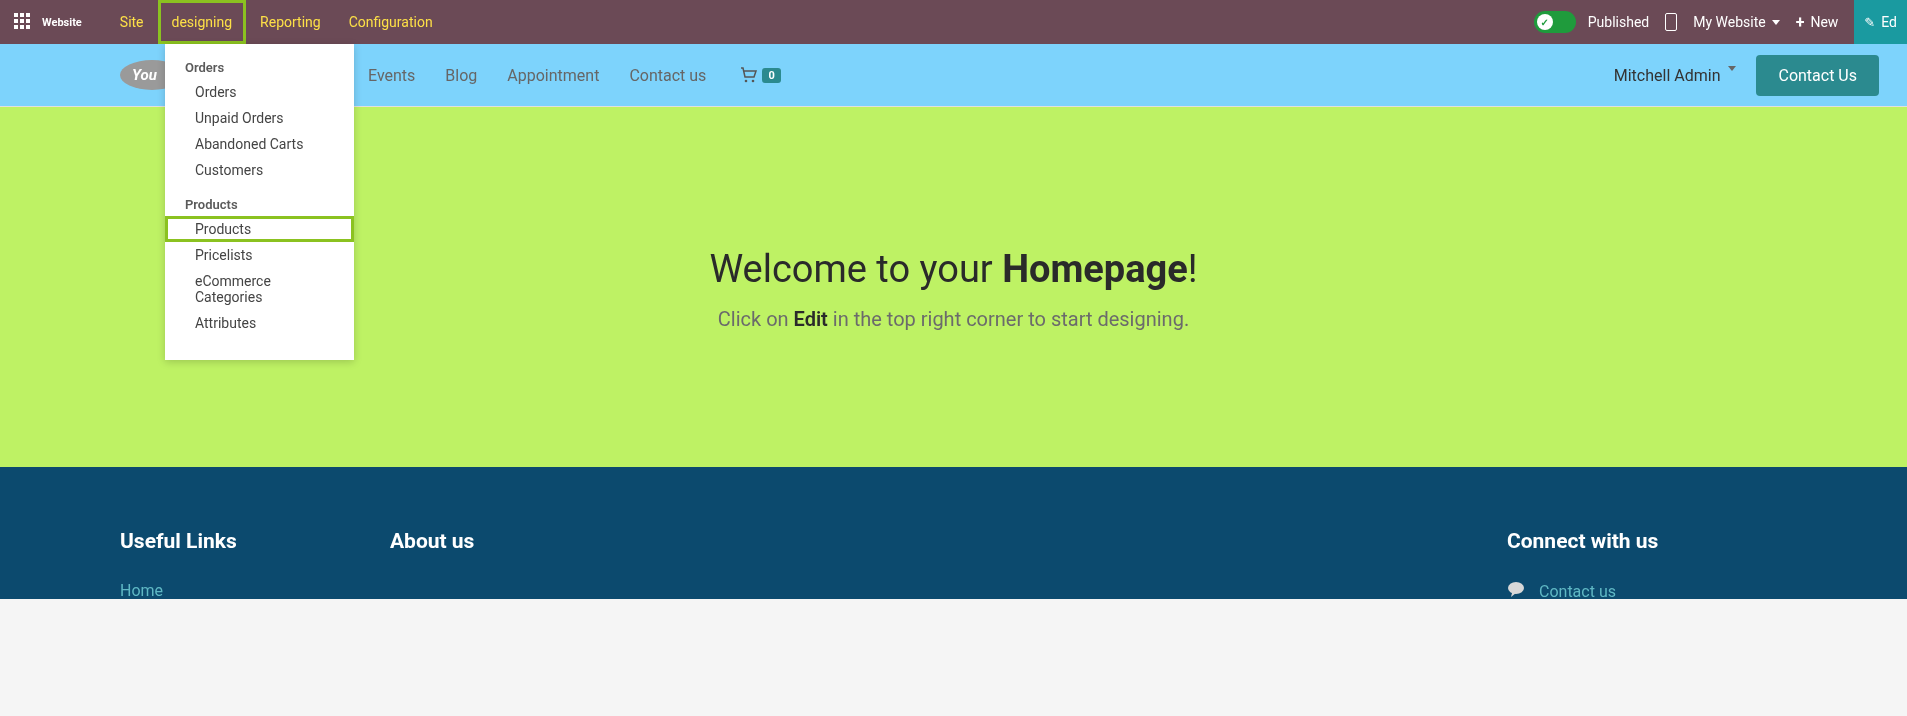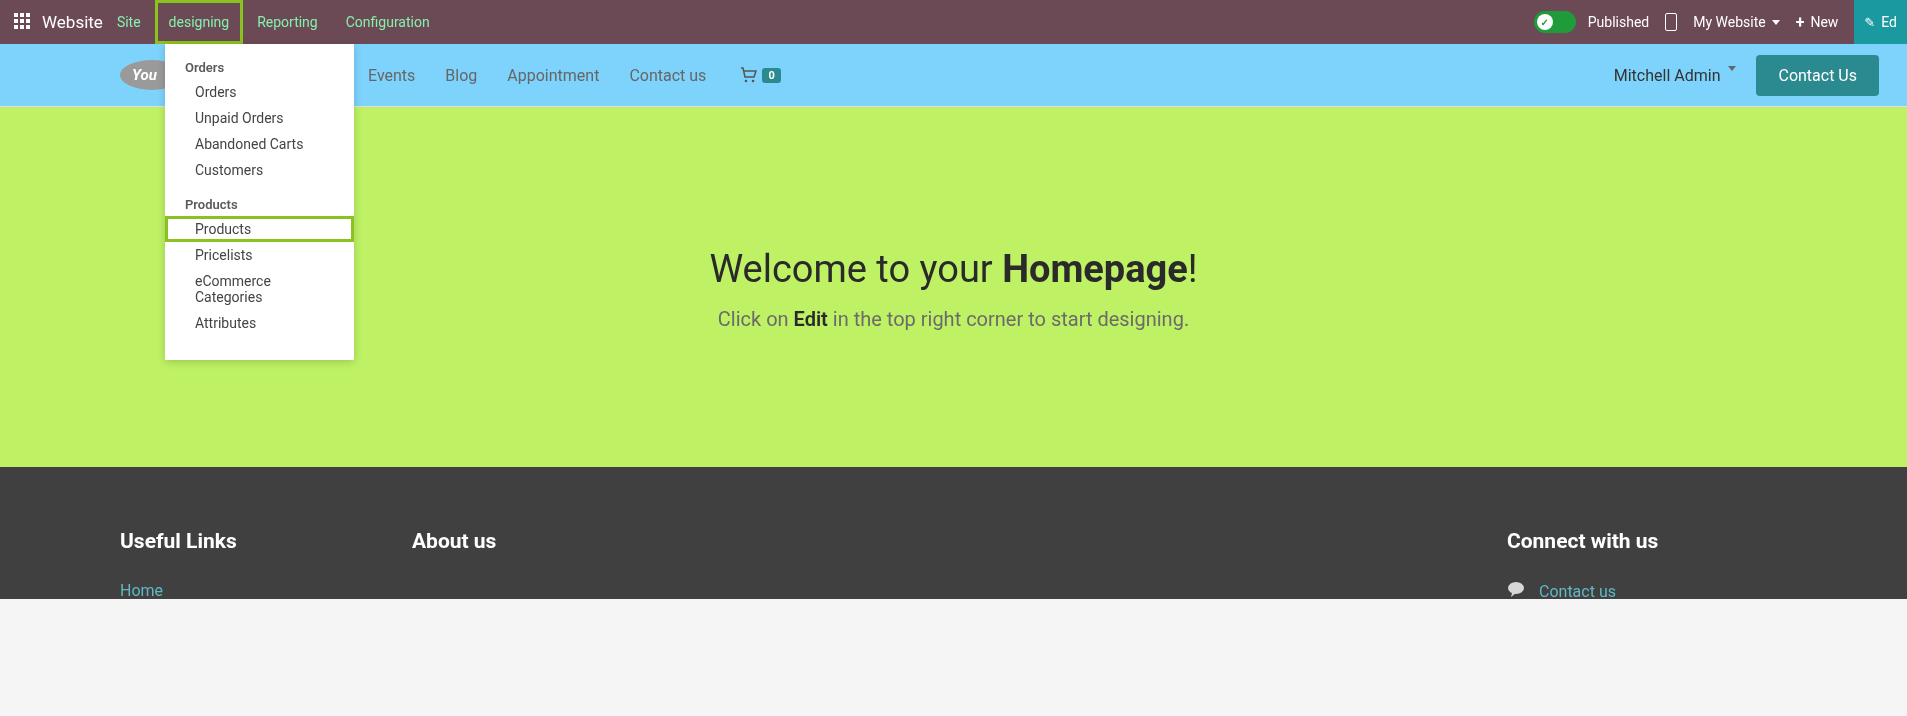--- a/index.html
+++ b/index.html
@@ -1,22 +1,22 @@
 <!DOCTYPE html>
 <html><head>
 <meta charset="utf-8">
 <style>
 * { margin:0; padding:0; box-sizing:border-box; font-family:-apple-system,BlinkMacSystemFont,"Segoe UI",Roboto,sans-serif; }
 body { background:#f5f5f5; width:1907px; }
 
 .topbar { background:#6b4a56; height:44px; display:flex; align-items:center; color:#fff; font-size:14px; }
 .apps-icon { width:18px; height:18px; margin:0 10px 0 14px; display:grid; grid-template-columns:repeat(3,4px); grid-template-rows:repeat(3,4px); gap:2px; }
 .apps-icon span { background:#fff; }
-.brand { font-size:17px; font-weight:400; }
-.nav-item { padding:0 14px; height:44px; display:flex; align-items:center; cursor:pointer; color:#86efac; }
+.brand { font-size:11px; font-weight:700; margin-right:24px; }
+.nav-item { padding:0 14px; height:44px; display:flex; align-items:center; cursor:pointer; color:#fde047; }
 .nav-item.hl { border:3px solid #8bc220; padding:0 11px; }
 .spacer { flex:1; }
 .toggle { width:42px; height:22px; background:#1f9b3c; border-radius:11px; position:relative; margin-right:6px; display:flex; align-items:center; }
 .toggle .check { position:absolute; left:3px; width:16px; height:16px; background:#fff; border-radius:50%; display:flex; align-items:center; justify-content:center; color:#1f9b3c; font-size:10px; font-weight:bold; }
 .top-right { display:flex; align-items:center; gap:16px; padding-right:0; }
 .top-right-item { display:flex; align-items:center; gap:6px; cursor:pointer; font-size:14px; color:#fff; }
 .caret-down { width:0; height:0; border-left:4px solid transparent; border-right:4px solid transparent; border-top:5px solid #fff; }
 .plus { font-size:16px; font-weight:bold; }
 .edit-btn { background:#1a9aa0; height:44px; padding:0 10px; display:flex; align-items:center; gap:6px; }
 .pencil { font-size:13px; }
@@ -38,21 +38,21 @@
 .dd-header { font-size:13px; color:#5a5a5a; font-weight:600; padding:6px 20px 4px; }
 .dd-item { font-size:14px; color:#444; padding:5px 20px 5px 30px; cursor:pointer; }
 .dd-item.hl { border:3px solid #8bc220; padding:2px 17px 2px 27px; }
 
 .main { background:#bef264; min-height:360px; text-align:center; padding-top:140px; }
 .main h1 { font-size:38px; color:#2a2a2a; font-weight:400; }
 .main h1 b { font-weight:700; }
 .main p { font-size:20px; color:#6b6b6b; margin-top:16px; }
 .main p b { color:#2a2a2a; font-weight:600; }
 
-.footer { background:#404040; color:#fff; padding:62px 120px 0; display:flex; gap:92px; height:132px; }
+.footer { background:#0c4a6e; color:#fff; padding:62px 120px 0; display:flex; gap:70px; height:132px; }
 .footer h3 { font-size:21px; font-weight:700; margin-bottom:28px; }
 .footer a { color:#5fb8c4; text-decoration:none; font-size:16px; }
 .footer p { color:#d8d8d8; font-size:16px; line-height:1.5; }
 .footer-col.links { width:200px; }
 .footer-col.about { width:540px; }
 .footer-col.connect { margin-left:auto; width:280px; }
 .connect-row { display:flex; align-items:center; gap:14px; }
 .speech-icon { color:#d8d8d8; }
 </style>
 </head>

